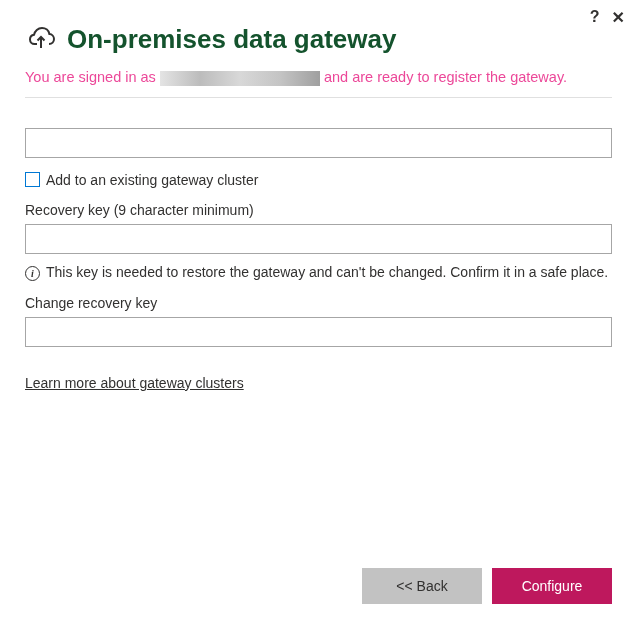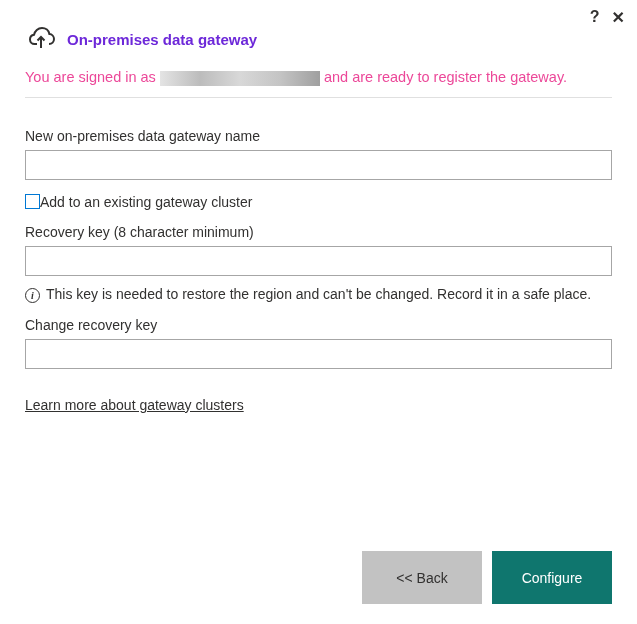--- a/index.html
+++ b/index.html
@@ -33,23 +33,23 @@
       display: flex;
       align-items: center;
       gap: 10px;
       margin-top: 12px;
     }
     .cloud-icon svg {
       width: 32px;
       height: 32px;
     }
     .title {
-      font-size: 15px;
+      font-size: 26px;
       font-weight: 600;
-      color: #6d28d9;
+      color: #14532d;
     }
     .signin-row {
       margin-top: 10px;
       font-size: 14.5px;
       color: #ec4899;
       line-height: 1.5;
     }
     .redacted {
       display: inline-block;
       width: 160px;
@@ -76,21 +76,21 @@
       height: 30px;
       border: 1px solid #a6a6a6;
       padding: 4px 8px;
       font-size: 14px;
       font-family: inherit;
     }
     .checkbox-row {
       margin-top: 14px;
       display: flex;
       align-items: center;
-      gap: 0;
+      gap: 6px;
     }
     .checkbox-box {
       width: 15px;
       height: 15px;
       border: 1.5px solid #0078d4;
       display: inline-block;
       flex-shrink: 0;
       cursor: pointer;
     }
     .checkbox-label {
@@ -149,32 +149,32 @@
     }
     .footer {
       position: absolute;
       bottom: 20px;
       right: 25px;
       display: flex;
       gap: 10px;
     }
     .btn {
       width: 120px;
-      height: 53px;
+      height: 36px;
       border: none;
       font-size: 14px;
       font-family: inherit;
       cursor: pointer;
     }
     .btn-back {
       background: #c2c2c2;
       color: #323130;
     }
     .btn-configure {
-      background: #0f766e;
+      background: #be185d;
       color: #ffffff;
     }
   </style>
 </head>
 <body>
 
 <div class="top-icons">
   <span>?</span>
   <span>✕</span>
 </div>
@@ -190,36 +190,35 @@
   <div class="title">On-premises data gateway</div>
 </div>
 
 <div class="signin-row">
   <span>You are signed in as </span><span class="redacted"></span><span> and are ready to register the gateway.</span>
 </div>
 
 <hr class="divider">
 
 <div class="form-area">
-  <label class="field-label">New on-premises data gateway name</label>
   <input type="text" class="text-input" value="" style="">
 
   <div class="checkbox-row">
     <span class="checkbox-box"></span>
     <span class="checkbox-label">Add to an existing gateway cluster</span>
   </div>
 
   <div class="recovery-block">
-    <label class="field-label">Recovery key (8 character minimum)</label>
+    <label class="field-label">Recovery key (9 character minimum)</label>
     <input type="text" class="text-input" value="" style="">
   </div>
 
   <div class="info-row">
     <span class="info-icon">i</span>
-    <span>This key is needed to restore the region and can't be changed. Record it in a safe place.</span>
+    <span>This key is needed to restore the gateway and can't be changed. Confirm it in a safe place.</span>
   </div>
 
   <div class="confirm-block">
     <label class="field-label">Change recovery key</label>
     <input type="text" class="text-input" value="" style="">
   </div>
 
   <a href="#" class="learn-link">Learn more about gateway clusters</a>
 
 </div>

